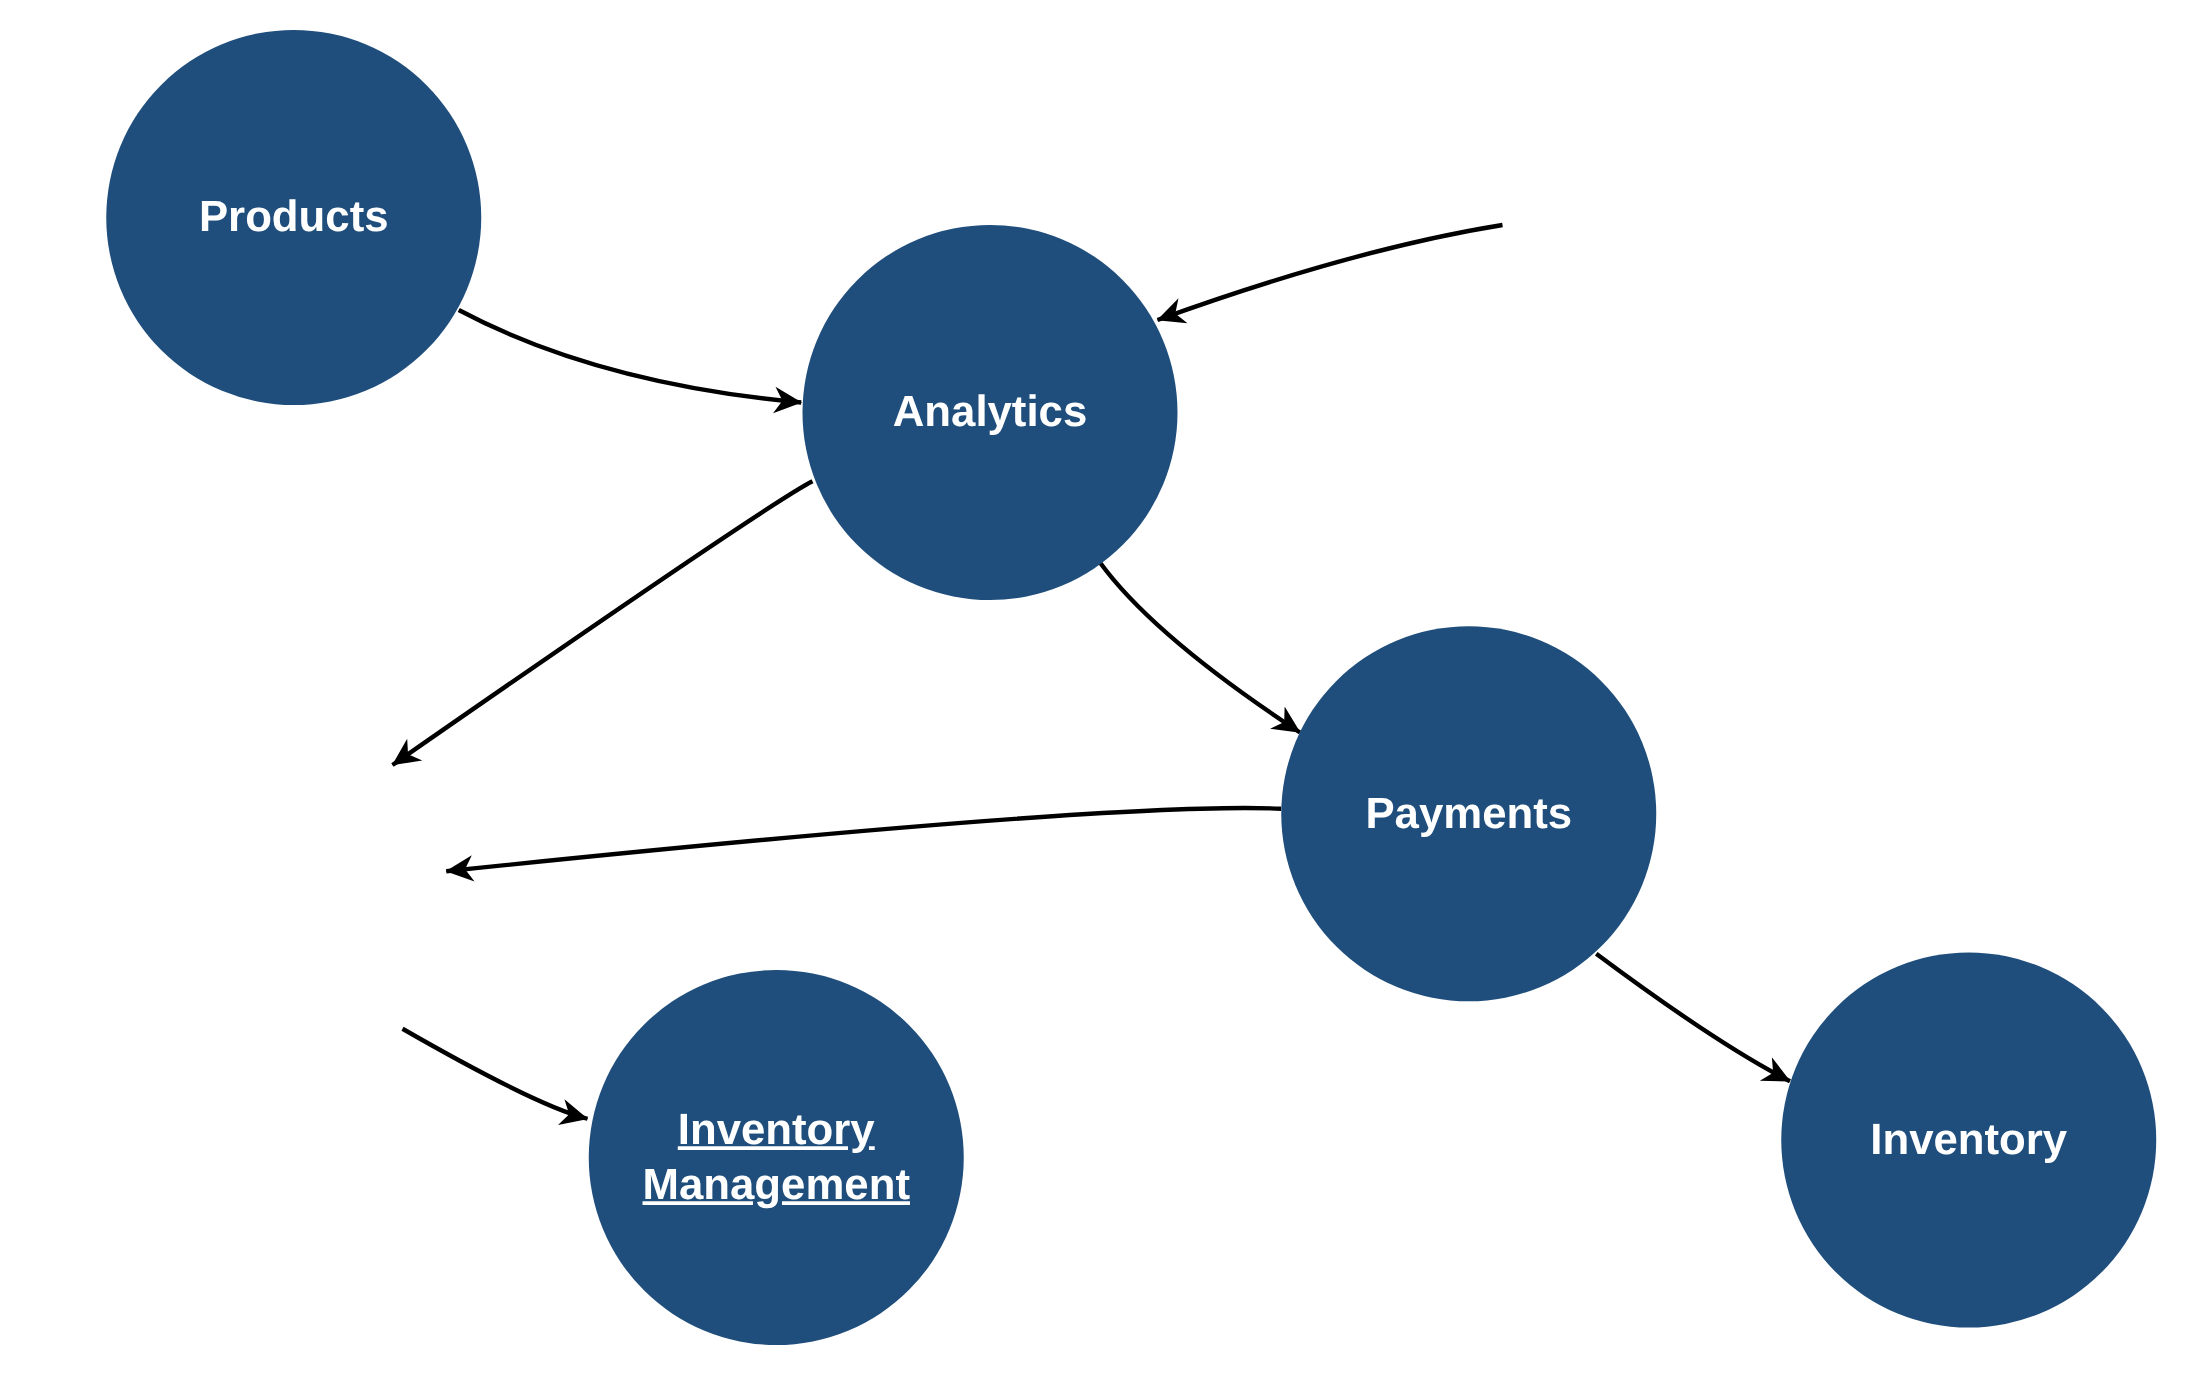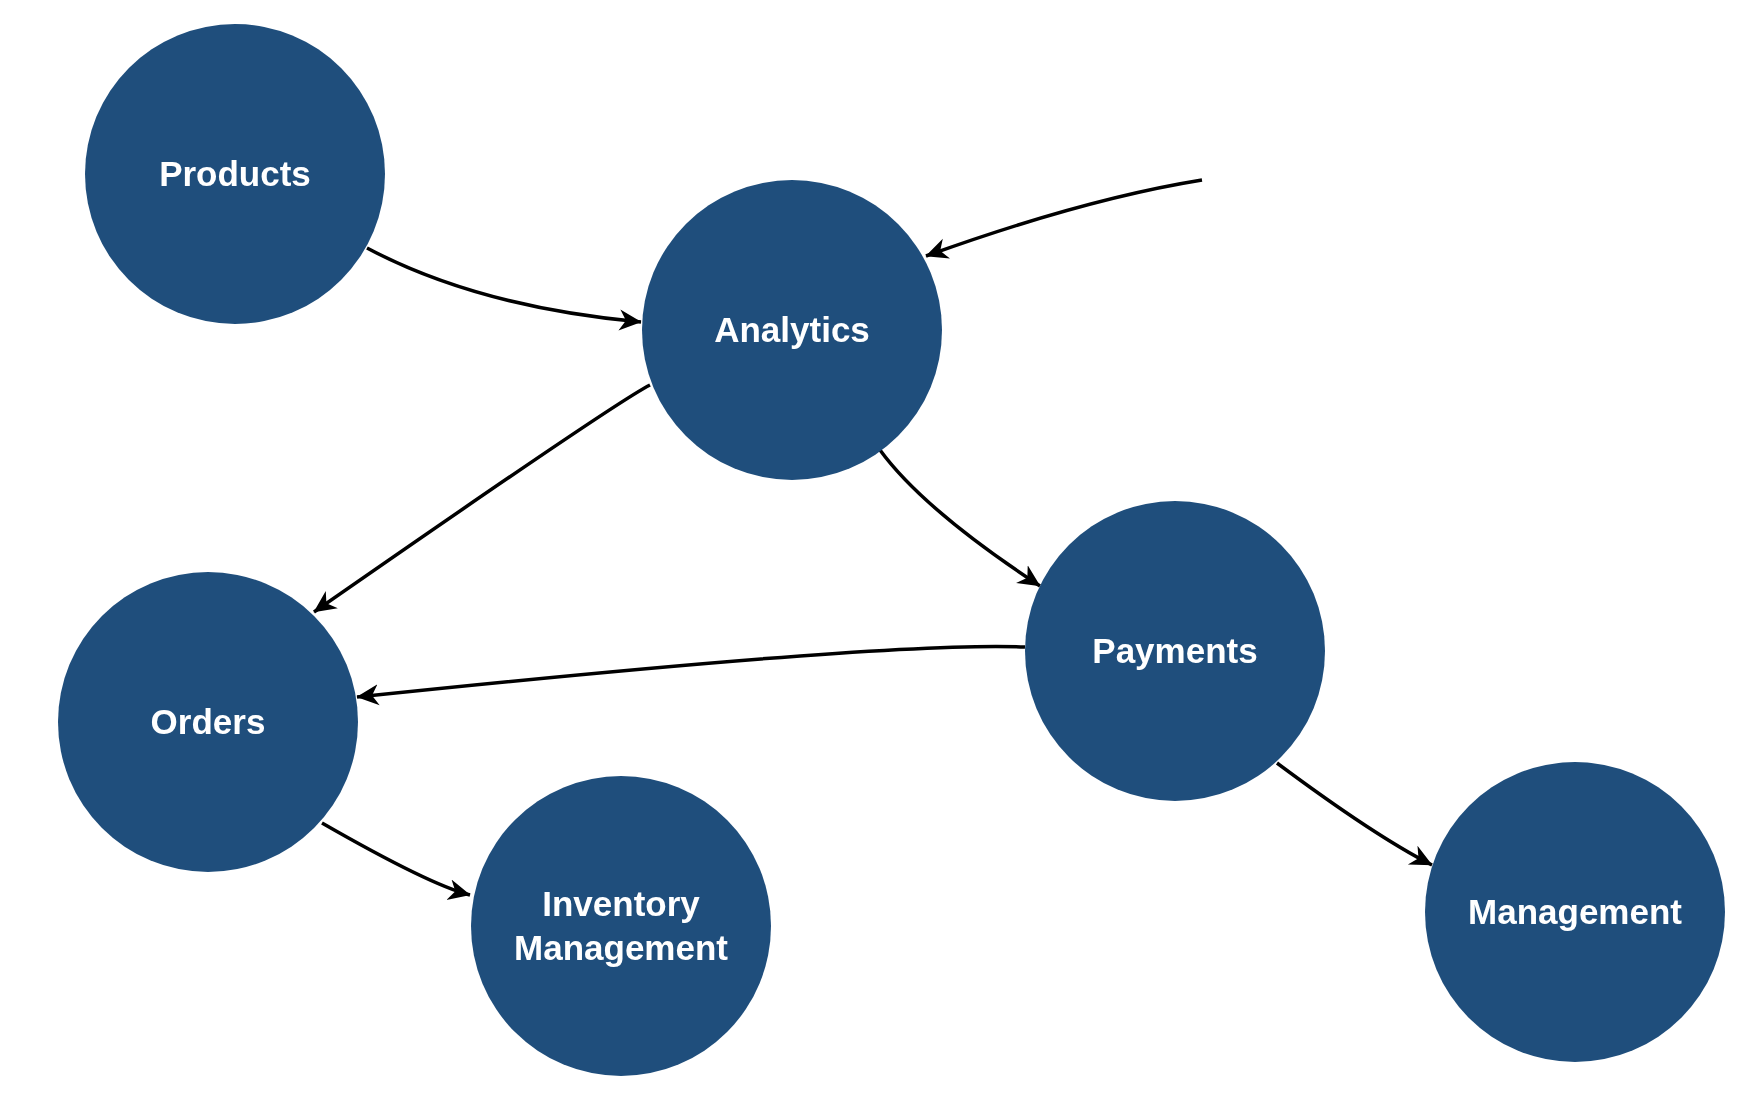--- a/index.html
+++ b/index.html
@@ -49,21 +49,21 @@
   .node span {
     display: block;
     width: 262px;
   }
   
   #node-products             { left: 85px;   top: 24px;  }
   #node-user-management      { left: 1200px; top: 23px;  }
   #node-checkout             { left: 642px;  top: 180px; }
   #node-orders               { left: 58px;   top: 572px; }
   #node-payments             { left: 1025px; top: 501px; justify-content: center; }
-  #node-inventory-management { left: 471px;  top: 776px; }
+  #node-inventory-management { left: 471px;  top: 776px; text-decoration: underline; }
   #node-analytics            { left: 1425px; top: 762px; }
 </style>
 </head>
 <body>
 
 <div class="canvas">
 
   <svg class="edges" width="1750" height="1108" viewBox="0 0 1750 1108">
     <defs>
       <marker id="arrowhead" viewBox="0 0 10 10" refX="8.6" refY="5" markerWidth="7.2" markerHeight="7.2" orient="auto">
@@ -81,29 +81,26 @@
 
   <div class="node" id="node-products">
     <span>Products</span>
   </div>
 
 
   <div class="node" id="node-checkout">
     <span>Analytics</span>
   </div>
 
-  <div class="node" id="node-orders">
-    <span>Orders</span>
-  </div>
 
   <div class="node" id="node-payments">
     <span>Payments</span>
   </div>
 
   <div class="node" id="node-inventory-management">
     <span>Inventory Management</span>
   </div>
 
   <div class="node" id="node-analytics">
-    <span>Management</span>
+    <span>Inventory</span>
   </div>
 
 </div>
 
 </body></html>

